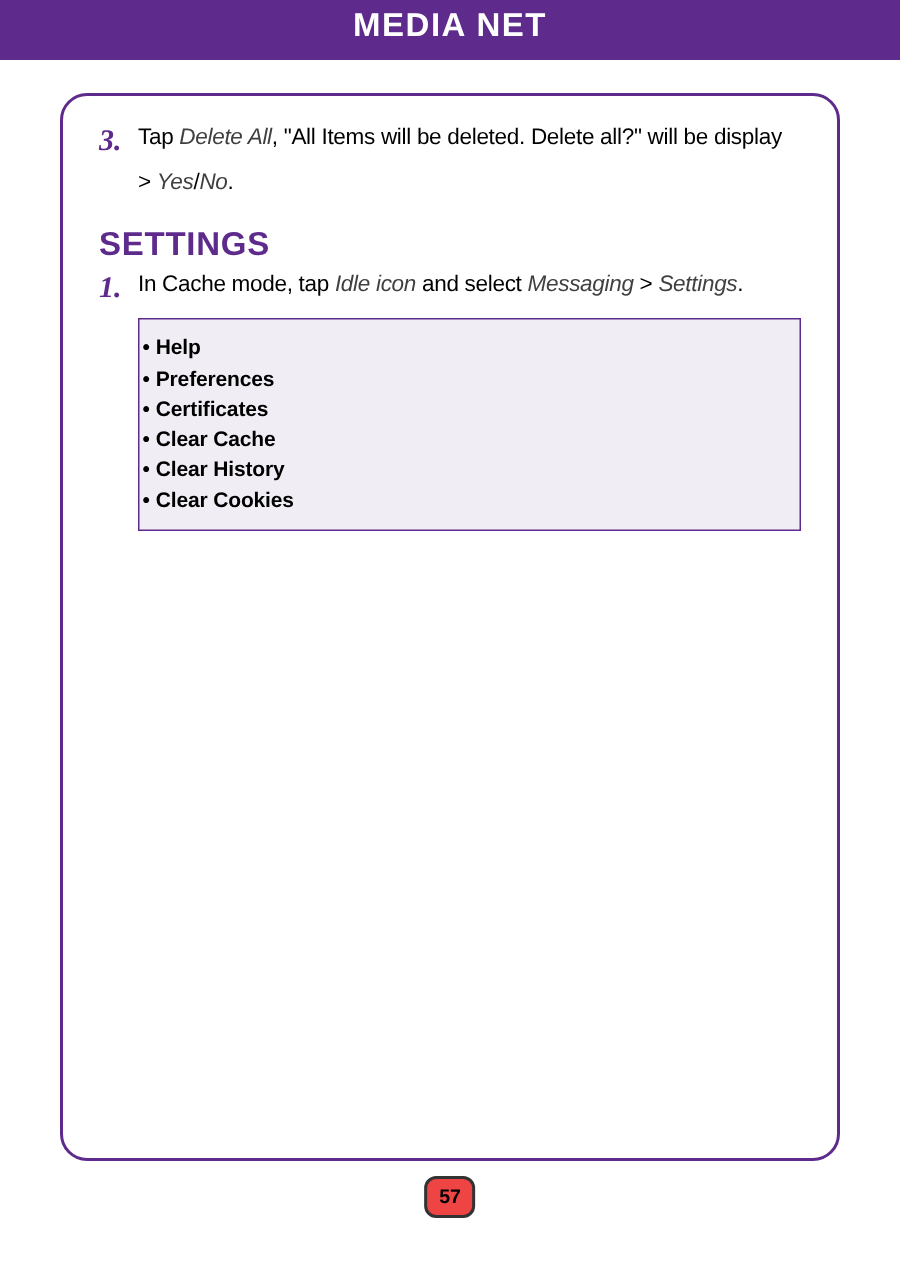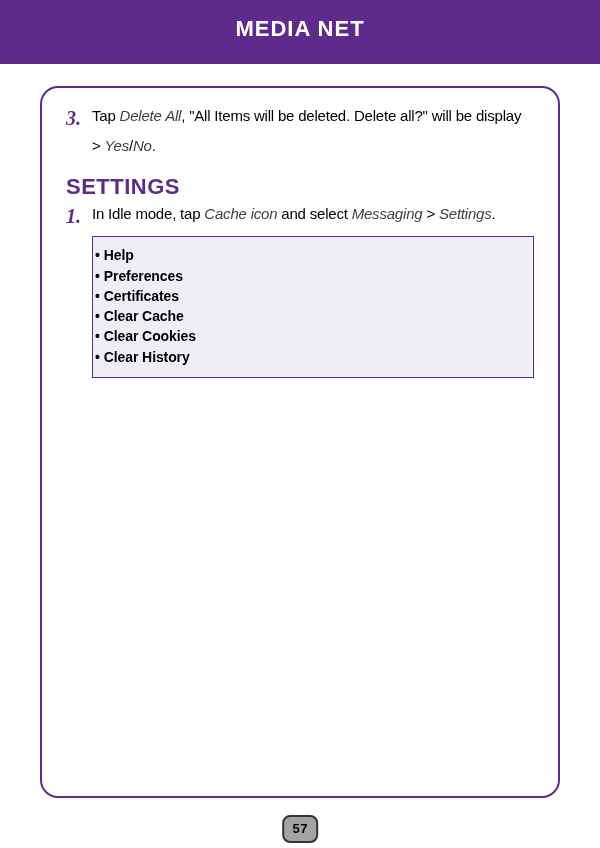--- a/index.html
+++ b/index.html
@@ -5,21 +5,21 @@
     * { margin: 0; padding: 0; box-sizing: border-box; }
     body {
       width: 600px;
       height: 848px;
       background: #fff;
       font-family: Arial, Helvetica, sans-serif;
       position: relative;
     }
     .header-bar {
       background: #5E2B8C;
-      height: 64px;
+      height: 40px;
       display: flex;
       align-items: center;
       justify-content: center;
       padding-bottom: 6px;
     }
     .header-title {
       color: #fff;
       font-size: 22px;
       font-weight: bold;
       letter-spacing: 1px;
@@ -84,28 +84,27 @@
       font-weight: bold;
       line-height: 1.45;
       font-family: 'Segoe UI', Arial, sans-serif;
       letter-spacing: -0.1px;
     }
     .bullet {
       margin-right: 4px;
     }
     .page-number-wrap {
       position: absolute;
-      bottom: 5px;
+      bottom: 36px;
       left: 50%;
       transform: translateX(-50%);
       border: 2px solid #333;
       border-radius: 8px;
       padding: 3px 8px;
-      background: #a3a3a3;
-      font-family: Liberation Mono, monospace;
+      background: #ef4444;
     }
     .page-number {
       font-size: 13px;
       font-weight: bold;
     }
   </style>
 </head>
 <body>
 
 <div class="header-bar">
@@ -122,30 +121,30 @@
   </div>
   <div class="step-continue">
     <span>&gt; </span><span class="purple-italic">Yes</span><span>/</span><span class="purple-italic">No</span><span>.</span>
   </div>
 
   <div class="section-heading">SETTINGS</div>
 
   <div class="step-row">
     <div class="step-num">1.</div>
     <div class="step-text">
-      <span>In Idle mode, tap </span><span class="purple-italic">Cache icon</span><span> and select </span><span class="purple-italic">Messaging</span><span> &gt; </span><span class="purple-italic">Settings</span><span>.</span>
+      <span>In Cache mode, tap </span><span class="purple-italic">Idle icon</span><span> and select </span><span class="purple-italic">Messaging</span><span> &gt; </span><span class="purple-italic">Settings</span><span>.</span>
     </div>
   </div>
 
   <div class="options-box">
     <div class="option-item"><span class="bullet">•</span><span>Help</span></div>
     <div class="option-item"><span class="bullet">•</span><span>Preferences</span></div>
     <div class="option-item"><span class="bullet">•</span><span>Certificates</span></div>
     <div class="option-item"><span class="bullet">•</span><span>Clear Cache</span></div>
+    <div class="option-item"><span class="bullet">•</span><span>Clear History</span></div>
     <div class="option-item"><span class="bullet">•</span><span>Clear Cookies</span></div>
-    <div class="option-item"><span class="bullet">•</span><span>Clear History</span></div>
   </div>
 
 </div>
 
 <div class="page-number-wrap">
   <span class="page-number">57</span>
 </div>
 
 </body></html>

